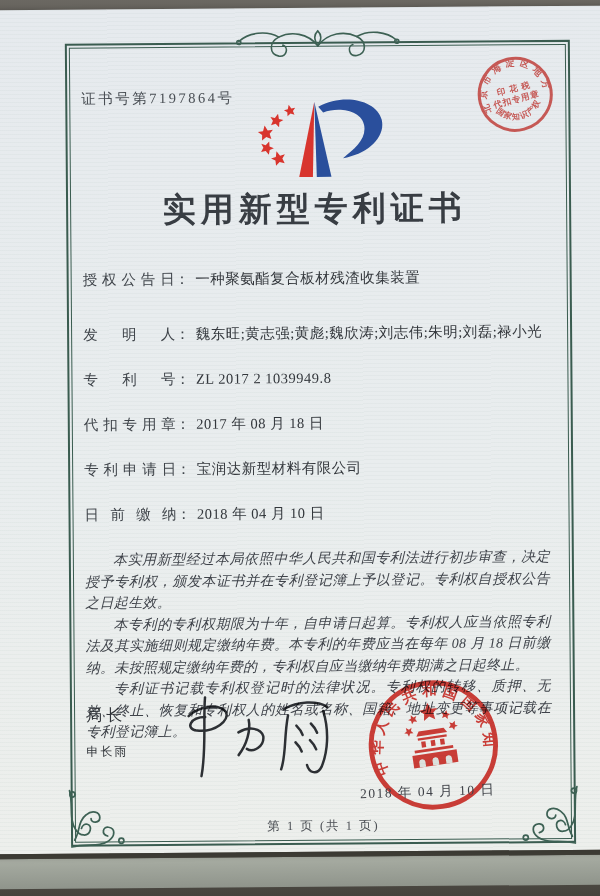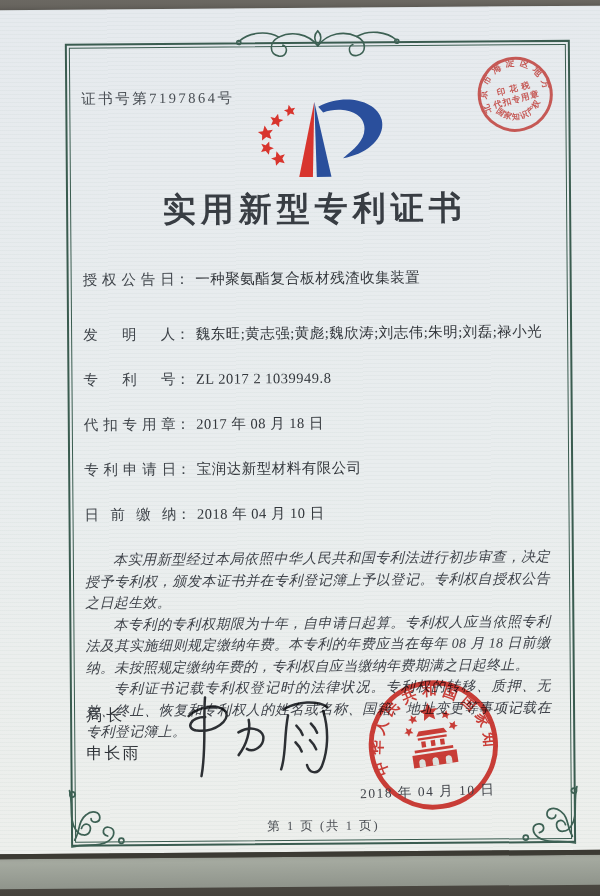--- a/index.html
+++ b/index.html
@@ -37,21 +37,21 @@
   .row-colon{margin-right:6px;color:#3f444a;}
   .row-value{letter-spacing:.5px;color:#33373c;}
   .paras{margin-top:12px;}
   .paras p{margin:0;font-size:14px;line-height:21.5px;font-style:italic;
        color:#3f434a;text-indent:2em;text-align:justify;letter-spacing:.3px;}
   .footer{position:absolute;bottom:8px;left:0;right:0;text-align:center;
        font-size:12.5px;letter-spacing:2px;color:#4c5055;}
   
   .sig-role{position:absolute;left:94px;top:696px;font-size:16px;letter-spacing:4px;
        color:#2e3237;z-index:3;}
-  .sig-name{position:absolute;left:94px;top:734px;font-size:16px;letter-spacing:2px;
+  .sig-name{position:absolute;left:94px;top:734px;font-size:12px;letter-spacing:2px;
        color:#2e3237;z-index:3;}
   .signature{position:absolute;left:182px;top:676px;width:176px;height:104px;z-index:3;
        mix-blend-mode:multiply;}
   .seal{position:absolute;left:373px;top:670px;width:136px;height:136px;z-index:3;
        transform:rotate(-8deg);opacity:.93;mix-blend-mode:multiply;}
   .seal-ring-text{font-size:15px;letter-spacing:5px;font-weight:bold;fill:#d8322c;}
   .seal-date{position:absolute;left:347px;top:776px;width:176px;text-align:center;z-index:4;
        font-size:13.5px;letter-spacing:1.5px;color:#3e4147;transform:rotate(-1.5deg);}
   
   .tax-stamp{position:absolute;left:488px;top:48px;width:80px;height:80px;z-index:3;

